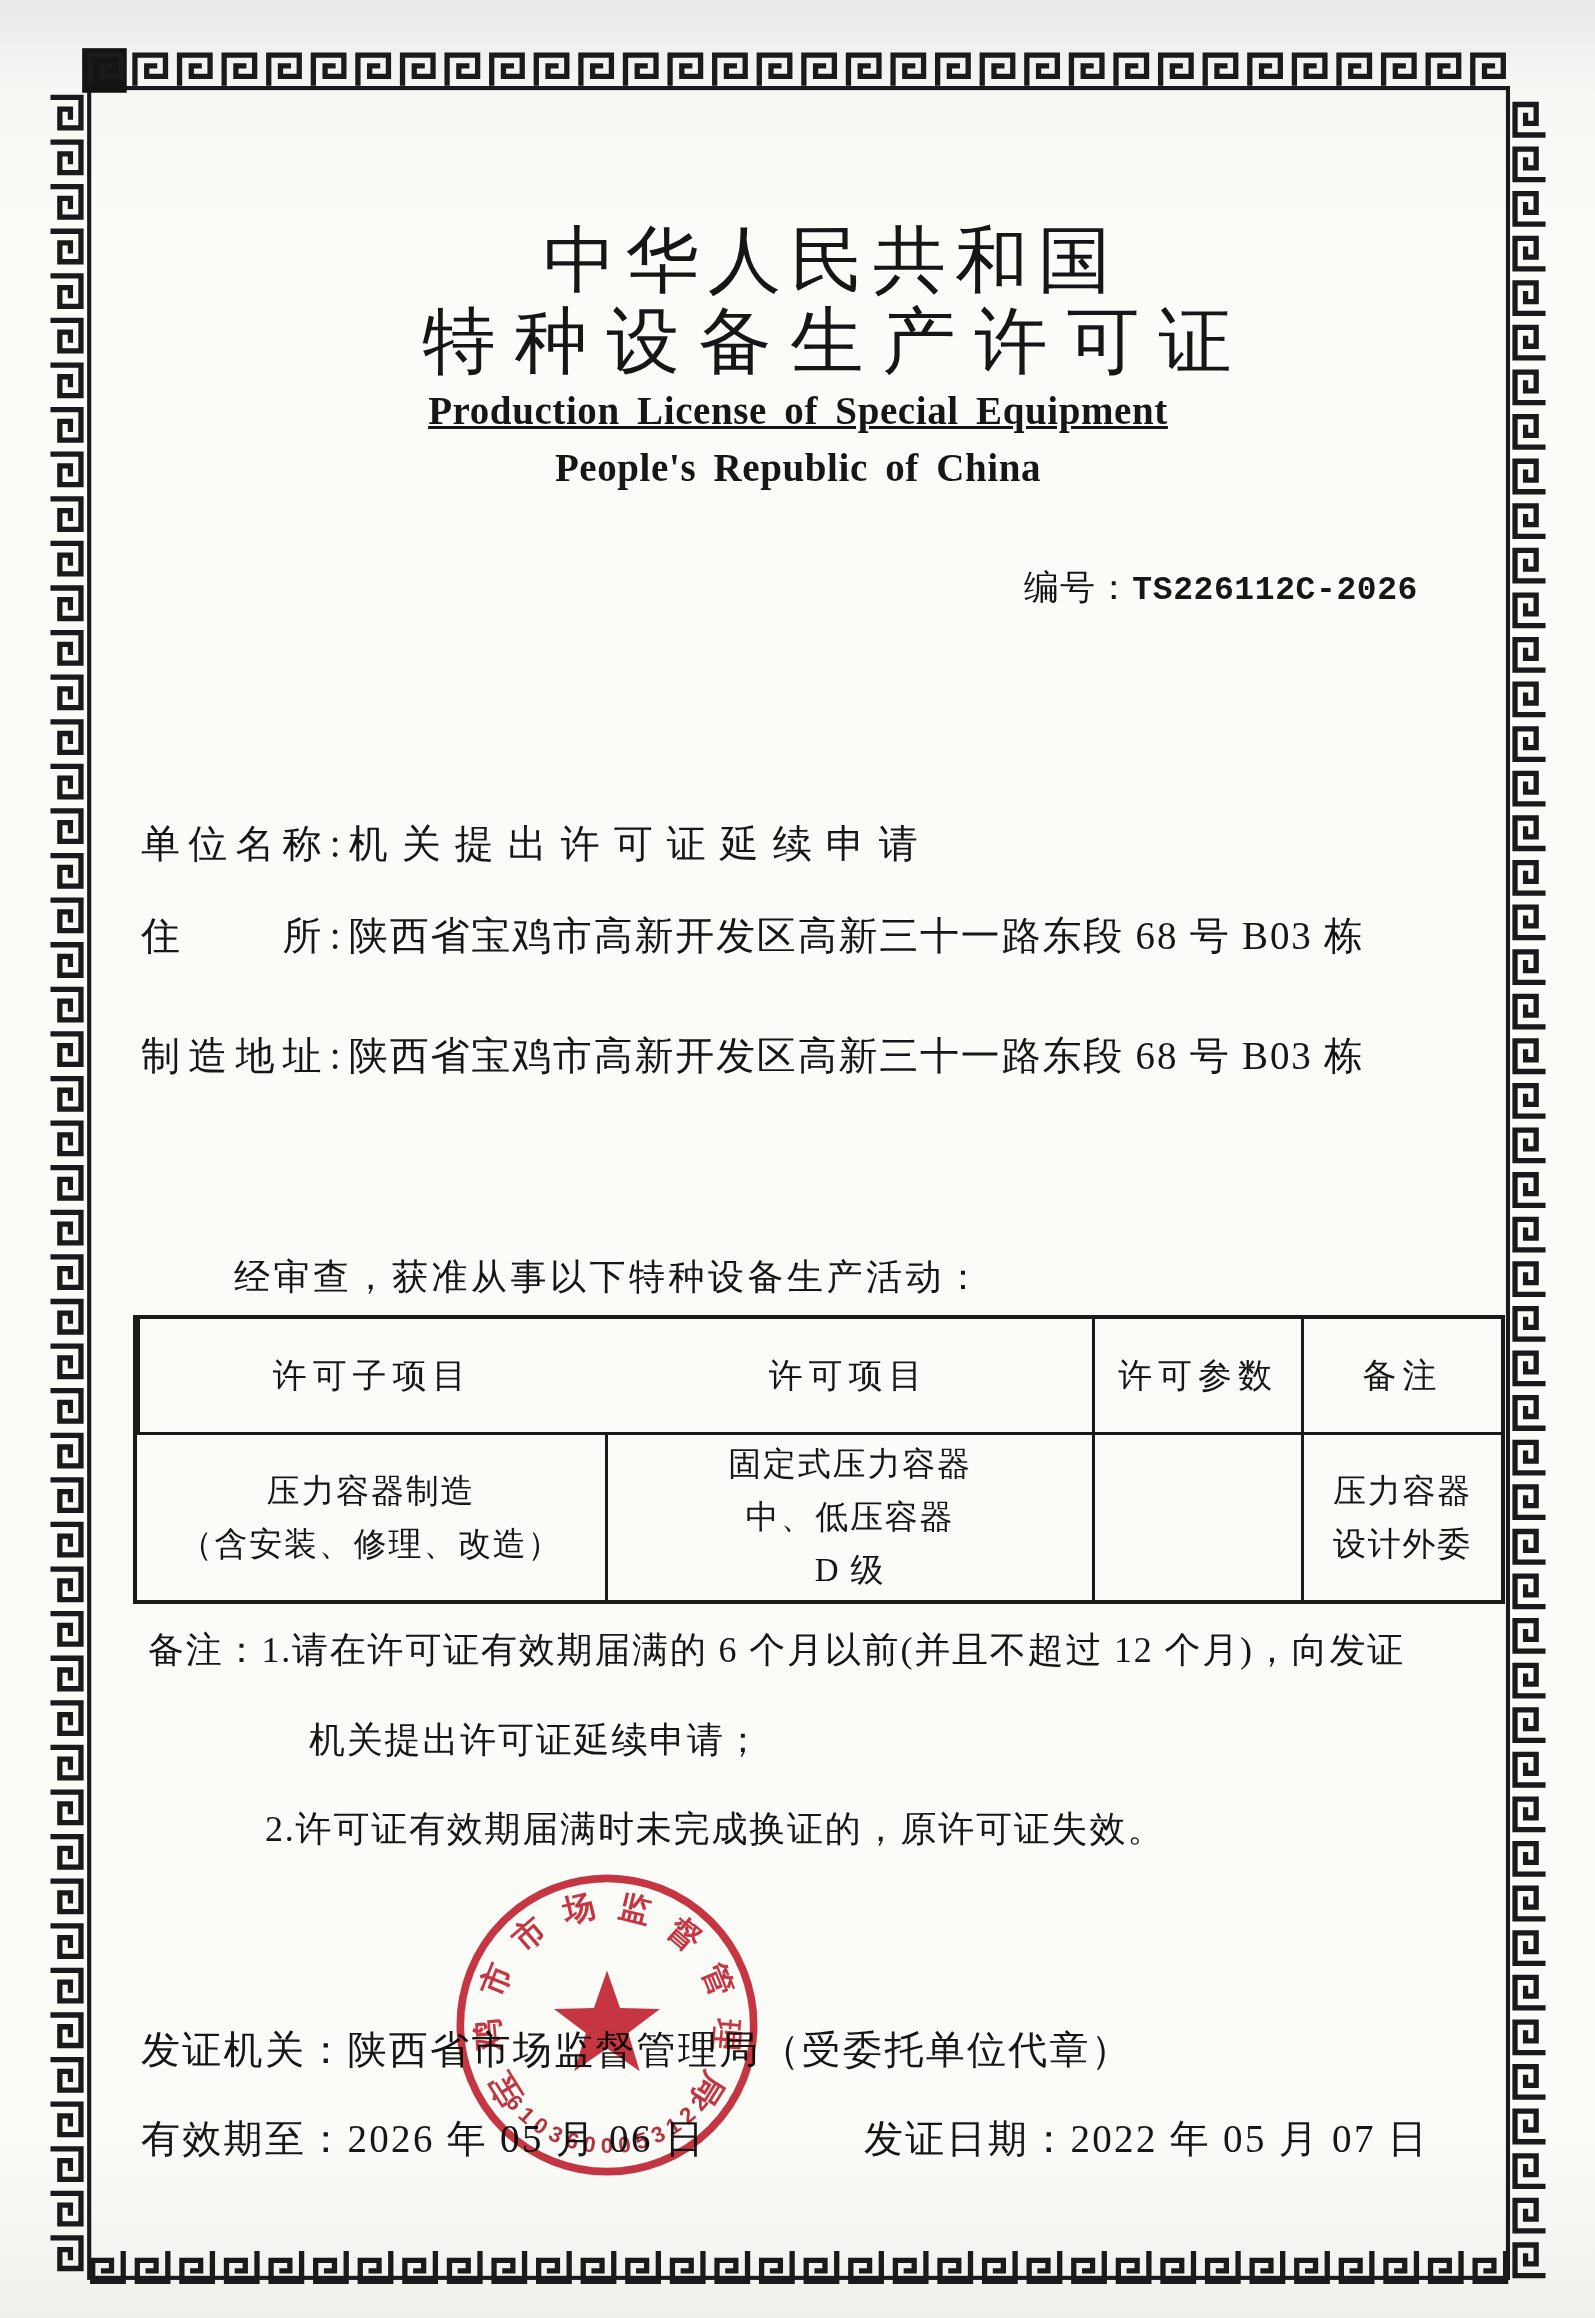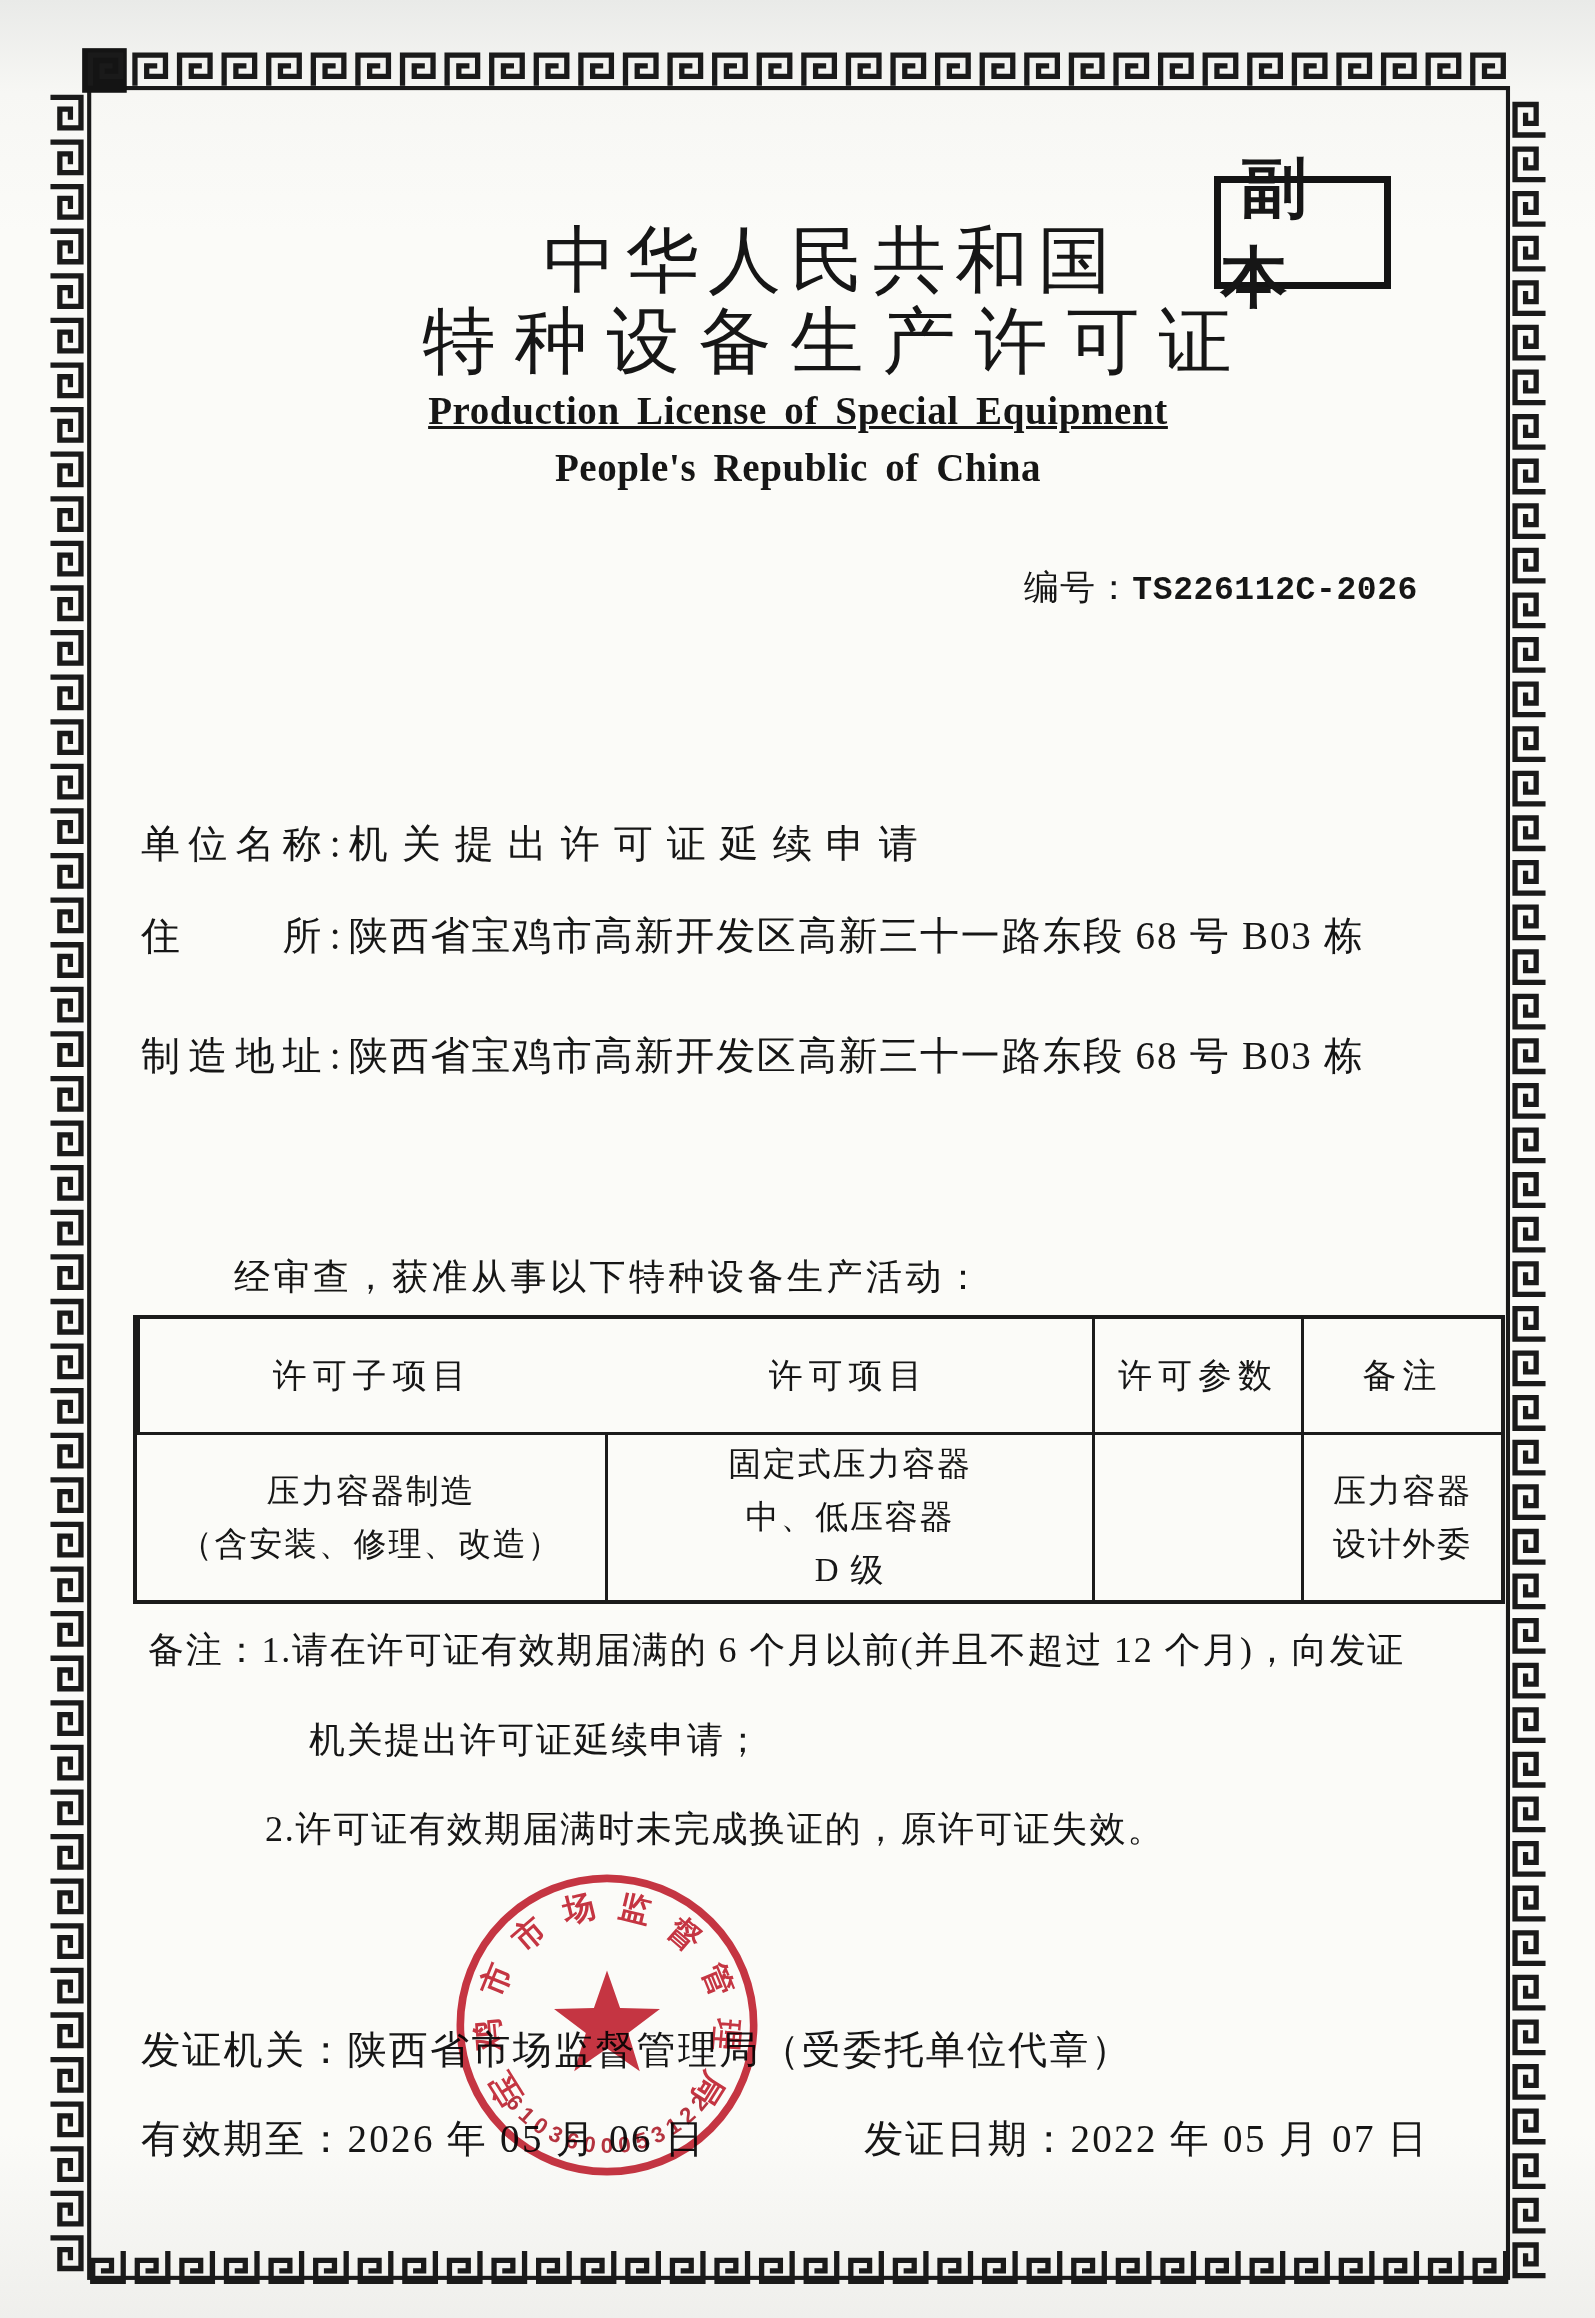--- a/index.html
+++ b/index.html
@@ -84,23 +84,20 @@
     <rect x="152" y="150" width="2418" height="3732" class="innerline"></rect>
     <rect x="140" y="82" width="76" height="76" fill="#141414"></rect>
     <g id="meander-g" class="meander">
         <path d="M4,60 V8 H56 V44 H24 V26 H42 M80,60 V8 H132 V44 H100 V26 H118 M156,60 V8 H208 V44 H176 V26 H194 M232,60 V8 H284 V44 H252 V26 H270 M308,60 V8 H360 V44 H328 V26 H346 M384,60 V8 H436 V44 H404 V26 H422 M460,60 V8 H512 V44 H480 V26 H498 M536,60 V8 H588 V44 H556 V26 H574 M612,60 V8 H664 V44 H632 V26 H650 M688,60 V8 H740 V44 H708 V26 H726 M764,60 V8 H816 V44 H784 V26 H802 M840,60 V8 H892 V44 H860 V26 H878 M916,60 V8 H968 V44 H936 V26 H954 M992,60 V8 H1044 V44 H1012 V26 H1030 M1068,60 V8 H1120 V44 H1088 V26 H1106 M1144,60 V8 H1196 V44 H1164 V26 H1182 M1220,60 V8 H1272 V44 H1240 V26 H1258 M1296,60 V8 H1348 V44 H1316 V26 H1334 M1372,60 V8 H1424 V44 H1392 V26 H1410 M1448,60 V8 H1500 V44 H1468 V26 H1486 M1524,60 V8 H1576 V44 H1544 V26 H1562 M1600,60 V8 H1652 V44 H1620 V26 H1638 M1676,60 V8 H1728 V44 H1696 V26 H1714 M1752,60 V8 H1804 V44 H1772 V26 H1790 M1828,60 V8 H1880 V44 H1848 V26 H1866 M1904,60 V8 H1956 V44 H1924 V26 H1942 M1980,60 V8 H2032 V44 H2000 V26 H2018 M2056,60 V8 H2108 V44 H2076 V26 H2094 M2132,60 V8 H2184 V44 H2152 V26 H2170 M2208,60 V8 H2260 V44 H2228 V26 H2246 M2284,60 V8 H2336 V44 H2304 V26 H2322 M2360,60 V8 H2412 V44 H2380 V26 H2398 " transform="translate(150,86)"></path>
         <path d="M4,60 V8 H56 V44 H24 V26 H42 M80,60 V8 H132 V44 H100 V26 H118 M156,60 V8 H208 V44 H176 V26 H194 M232,60 V8 H284 V44 H252 V26 H270 M308,60 V8 H360 V44 H328 V26 H346 M384,60 V8 H436 V44 H404 V26 H422 M460,60 V8 H512 V44 H480 V26 H498 M536,60 V8 H588 V44 H556 V26 H574 M612,60 V8 H664 V44 H632 V26 H650 M688,60 V8 H740 V44 H708 V26 H726 M764,60 V8 H816 V44 H784 V26 H802 M840,60 V8 H892 V44 H860 V26 H878 M916,60 V8 H968 V44 H936 V26 H954 M992,60 V8 H1044 V44 H1012 V26 H1030 M1068,60 V8 H1120 V44 H1088 V26 H1106 M1144,60 V8 H1196 V44 H1164 V26 H1182 M1220,60 V8 H1272 V44 H1240 V26 H1258 M1296,60 V8 H1348 V44 H1316 V26 H1334 M1372,60 V8 H1424 V44 H1392 V26 H1410 M1448,60 V8 H1500 V44 H1468 V26 H1486 M1524,60 V8 H1576 V44 H1544 V26 H1562 M1600,60 V8 H1652 V44 H1620 V26 H1638 M1676,60 V8 H1728 V44 H1696 V26 H1714 M1752,60 V8 H1804 V44 H1772 V26 H1790 M1828,60 V8 H1880 V44 H1848 V26 H1866 M1904,60 V8 H1956 V44 H1924 V26 H1942 M1980,60 V8 H2032 V44 H2000 V26 H2018 M2056,60 V8 H2108 V44 H2076 V26 H2094 M2132,60 V8 H2184 V44 H2152 V26 H2170 M2208,60 V8 H2260 V44 H2228 V26 H2246 M2284,60 V8 H2336 V44 H2304 V26 H2322 M2360,60 V8 H2412 V44 H2380 V26 H2398 " transform="translate(2570,3896) rotate(180)"></path>
         <path d="M4,60 V8 H56 V44 H24 V26 H42 M80,60 V8 H132 V44 H100 V26 H118 M156,60 V8 H208 V44 H176 V26 H194 M232,60 V8 H284 V44 H252 V26 H270 M308,60 V8 H360 V44 H328 V26 H346 M384,60 V8 H436 V44 H404 V26 H422 M460,60 V8 H512 V44 H480 V26 H498 M536,60 V8 H588 V44 H556 V26 H574 M612,60 V8 H664 V44 H632 V26 H650 M688,60 V8 H740 V44 H708 V26 H726 M764,60 V8 H816 V44 H784 V26 H802 M840,60 V8 H892 V44 H860 V26 H878 M916,60 V8 H968 V44 H936 V26 H954 M992,60 V8 H1044 V44 H1012 V26 H1030 M1068,60 V8 H1120 V44 H1088 V26 H1106 M1144,60 V8 H1196 V44 H1164 V26 H1182 M1220,60 V8 H1272 V44 H1240 V26 H1258 M1296,60 V8 H1348 V44 H1316 V26 H1334 M1372,60 V8 H1424 V44 H1392 V26 H1410 M1448,60 V8 H1500 V44 H1468 V26 H1486 M1524,60 V8 H1576 V44 H1544 V26 H1562 M1600,60 V8 H1652 V44 H1620 V26 H1638 M1676,60 V8 H1728 V44 H1696 V26 H1714 M1752,60 V8 H1804 V44 H1772 V26 H1790 M1828,60 V8 H1880 V44 H1848 V26 H1866 M1904,60 V8 H1956 V44 H1924 V26 H1942 M1980,60 V8 H2032 V44 H2000 V26 H2018 M2056,60 V8 H2108 V44 H2076 V26 H2094 M2132,60 V8 H2184 V44 H2152 V26 H2170 M2208,60 V8 H2260 V44 H2228 V26 H2246 M2284,60 V8 H2336 V44 H2304 V26 H2322 M2360,60 V8 H2412 V44 H2380 V26 H2398 M2436,60 V8 H2488 V44 H2456 V26 H2474 M2512,60 V8 H2564 V44 H2532 V26 H2550 M2588,60 V8 H2640 V44 H2608 V26 H2626 M2664,60 V8 H2716 V44 H2684 V26 H2702 M2740,60 V8 H2792 V44 H2760 V26 H2778 M2816,60 V8 H2868 V44 H2836 V26 H2854 M2892,60 V8 H2944 V44 H2912 V26 H2930 M2968,60 V8 H3020 V44 H2988 V26 H3006 M3044,60 V8 H3096 V44 H3064 V26 H3082 M3120,60 V8 H3172 V44 H3140 V26 H3158 M3196,60 V8 H3248 V44 H3216 V26 H3234 M3272,60 V8 H3324 V44 H3292 V26 H3310 M3348,60 V8 H3400 V44 H3368 V26 H3386 M3424,60 V8 H3476 V44 H3444 V26 H3462 M3500,60 V8 H3552 V44 H3520 V26 H3538 M3576,60 V8 H3628 V44 H3596 V26 H3614 M3652,60 V8 H3704 V44 H3672 V26 H3690 " transform="translate(146,162) rotate(90)"></path>
         <path d="M4,60 V8 H56 V44 H24 V26 H42 M80,60 V8 H132 V44 H100 V26 H118 M156,60 V8 H208 V44 H176 V26 H194 M232,60 V8 H284 V44 H252 V26 H270 M308,60 V8 H360 V44 H328 V26 H346 M384,60 V8 H436 V44 H404 V26 H422 M460,60 V8 H512 V44 H480 V26 H498 M536,60 V8 H588 V44 H556 V26 H574 M612,60 V8 H664 V44 H632 V26 H650 M688,60 V8 H740 V44 H708 V26 H726 M764,60 V8 H816 V44 H784 V26 H802 M840,60 V8 H892 V44 H860 V26 H878 M916,60 V8 H968 V44 H936 V26 H954 M992,60 V8 H1044 V44 H1012 V26 H1030 M1068,60 V8 H1120 V44 H1088 V26 H1106 M1144,60 V8 H1196 V44 H1164 V26 H1182 M1220,60 V8 H1272 V44 H1240 V26 H1258 M1296,60 V8 H1348 V44 H1316 V26 H1334 M1372,60 V8 H1424 V44 H1392 V26 H1410 M1448,60 V8 H1500 V44 H1468 V26 H1486 M1524,60 V8 H1576 V44 H1544 V26 H1562 M1600,60 V8 H1652 V44 H1620 V26 H1638 M1676,60 V8 H1728 V44 H1696 V26 H1714 M1752,60 V8 H1804 V44 H1772 V26 H1790 M1828,60 V8 H1880 V44 H1848 V26 H1866 M1904,60 V8 H1956 V44 H1924 V26 H1942 M1980,60 V8 H2032 V44 H2000 V26 H2018 M2056,60 V8 H2108 V44 H2076 V26 H2094 M2132,60 V8 H2184 V44 H2152 V26 H2170 M2208,60 V8 H2260 V44 H2228 V26 H2246 M2284,60 V8 H2336 V44 H2304 V26 H2322 M2360,60 V8 H2412 V44 H2380 V26 H2398 M2436,60 V8 H2488 V44 H2456 V26 H2474 M2512,60 V8 H2564 V44 H2532 V26 H2550 M2588,60 V8 H2640 V44 H2608 V26 H2626 M2664,60 V8 H2716 V44 H2684 V26 H2702 M2740,60 V8 H2792 V44 H2760 V26 H2778 M2816,60 V8 H2868 V44 H2836 V26 H2854 M2892,60 V8 H2944 V44 H2912 V26 H2930 M2968,60 V8 H3020 V44 H2988 V26 H3006 M3044,60 V8 H3096 V44 H3064 V26 H3082 M3120,60 V8 H3172 V44 H3140 V26 H3158 M3196,60 V8 H3248 V44 H3216 V26 H3234 M3272,60 V8 H3324 V44 H3292 V26 H3310 M3348,60 V8 H3400 V44 H3368 V26 H3386 M3424,60 V8 H3476 V44 H3444 V26 H3462 M3500,60 V8 H3552 V44 H3520 V26 H3538 M3576,60 V8 H3628 V44 H3596 V26 H3614 M3652,60 V8 H3704 V44 H3672 V26 H3690 " transform="translate(2574,3882) rotate(-90)"></path>
       </g>
   </svg>
 
-  <div class="copy-badge">
-    <span>副本</span>
-  </div>
 
   <div class="title-cn t1">中华人民共和国</div>
   <div class="title-cn t2">特种设备生产许可证</div>
   <div class="title-en e1">Production License of Special Equipment</div>
   <div class="title-en e2">People's Republic of China</div>
 
   <div class="license-no">
     <span>编号：</span><span class="num">TS226112C-2026</span>
   </div>
 

